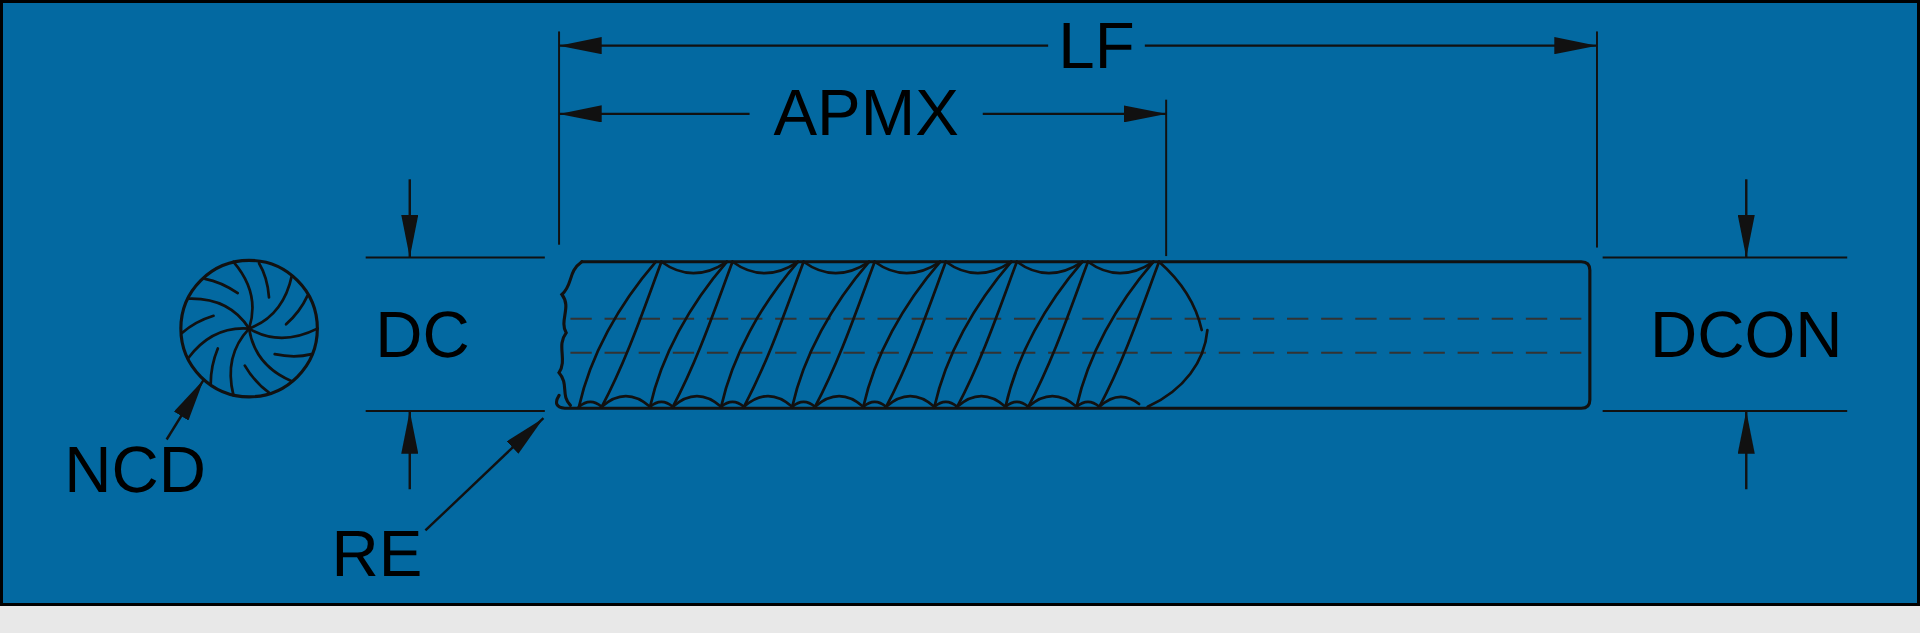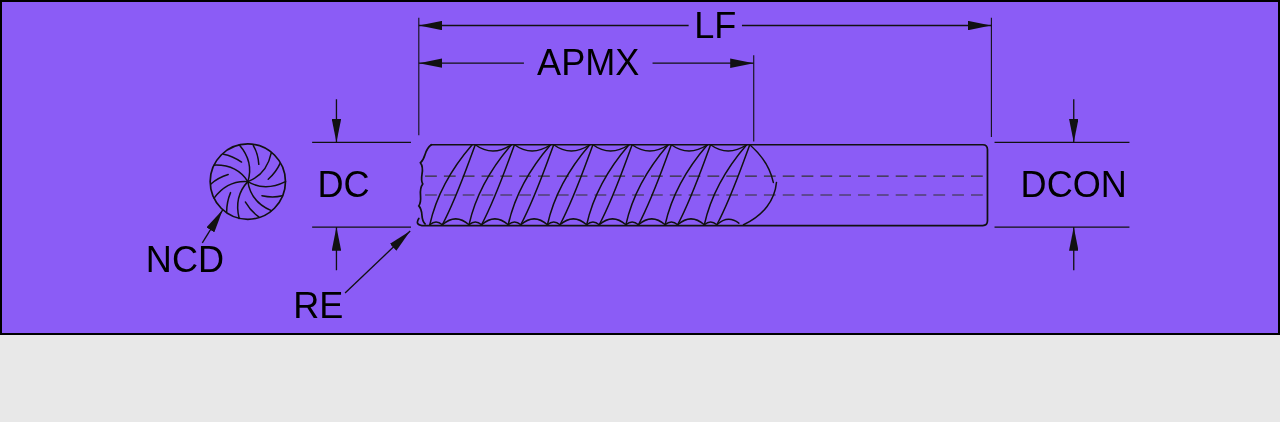--- a/index.html
+++ b/index.html
@@ -1,18 +1,18 @@
 <!DOCTYPE html>
 <html><head>
 <meta charset="utf-8">
 <style>
   html,body{margin:0;padding:0;background:#e8e8e8;}
   .canvas{
-    width:1280px;height:335px;
-    background:#8b5cf6;
+    width:1280px;height:404px;
+    background:#0369a1;
     border:2px solid #000;
     box-sizing:border-box;
     position:relative;
     overflow:hidden;
     font-family:"Liberation Sans", sans-serif;
   }
   svg{display:block;width:100%;height:100%;}
   .tool{stroke:#111;stroke-width:2.2;fill:none;stroke-linecap:round;}
   .flute{stroke:#111;stroke-width:1.9;fill:none;stroke-linecap:round;}
   .dash{stroke:#333;stroke-width:1.4;fill:none;stroke-dasharray:15 9;}

